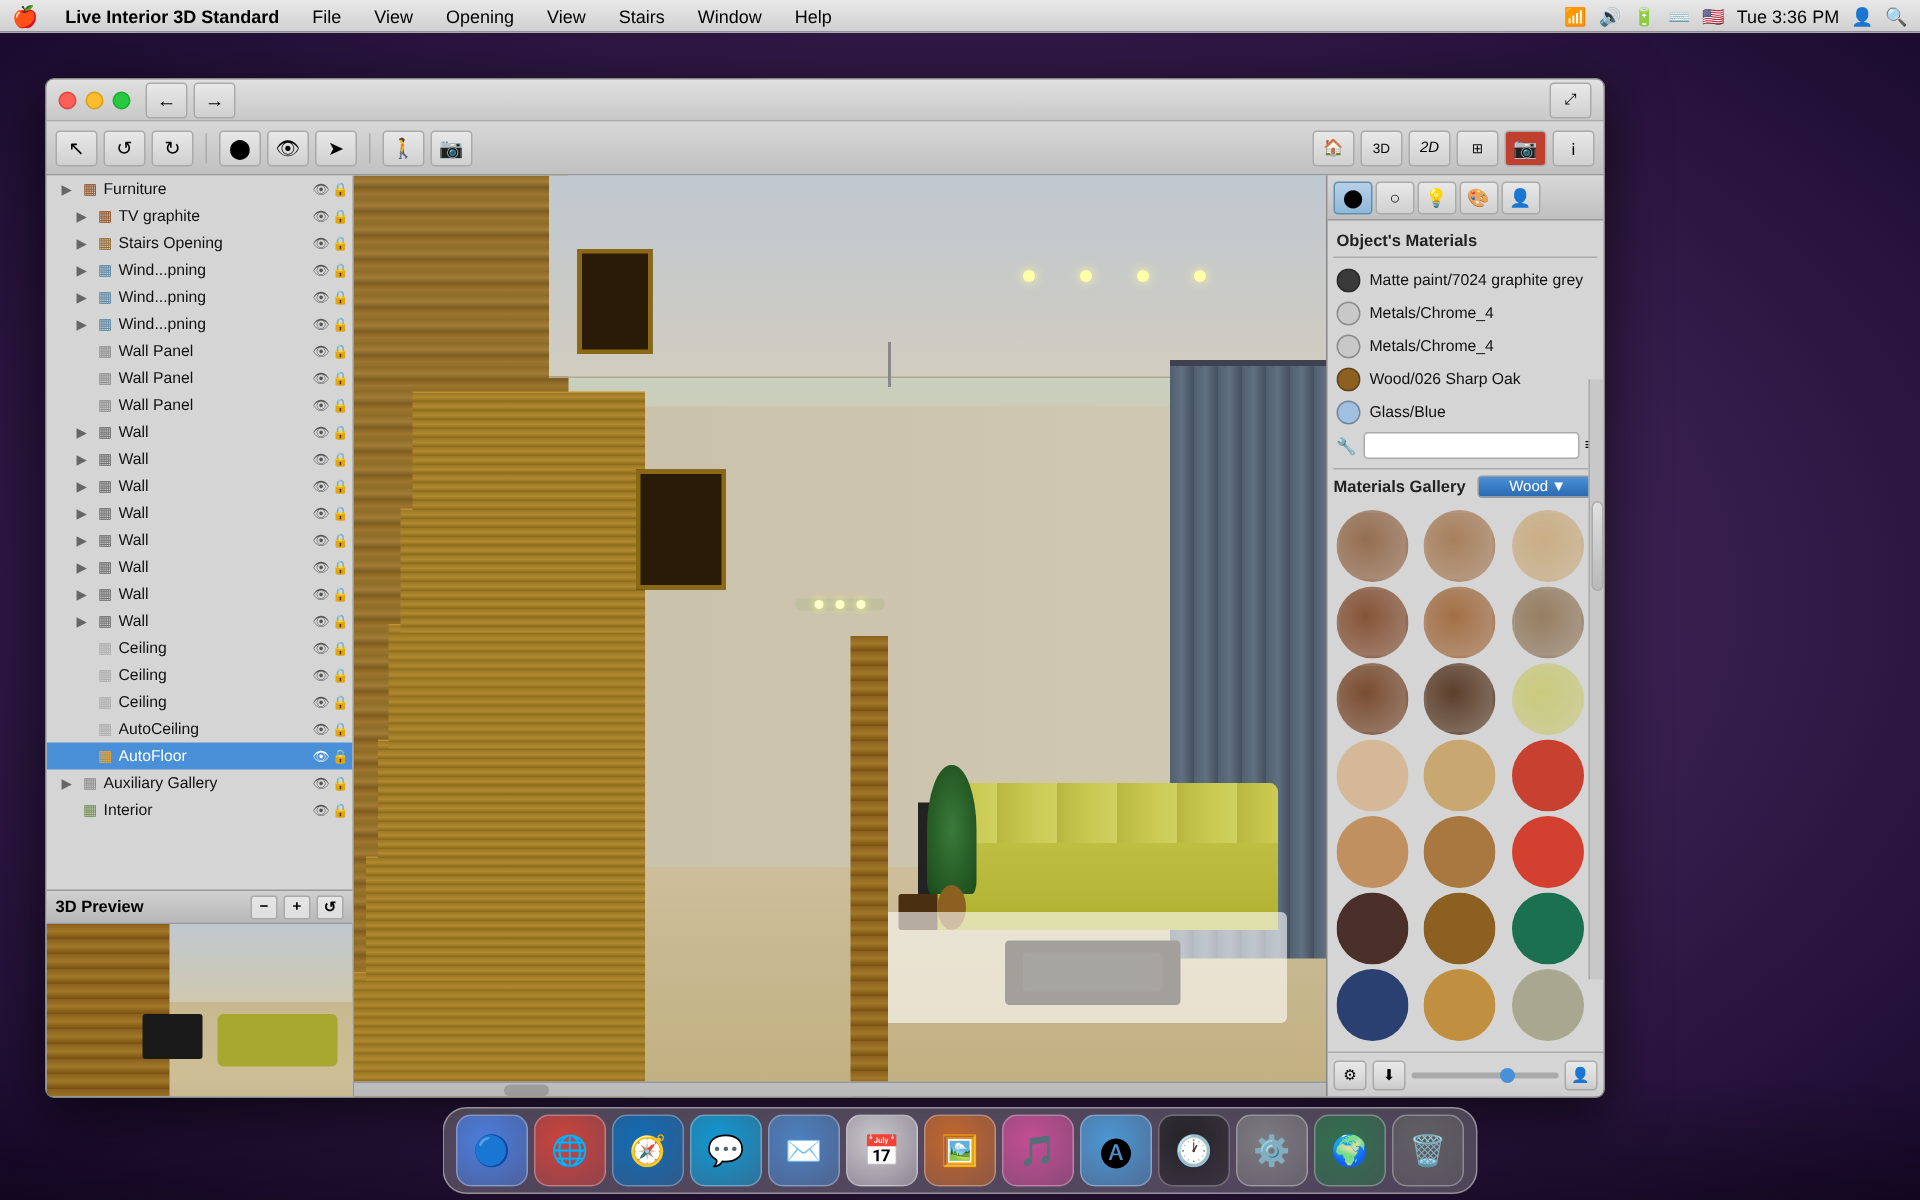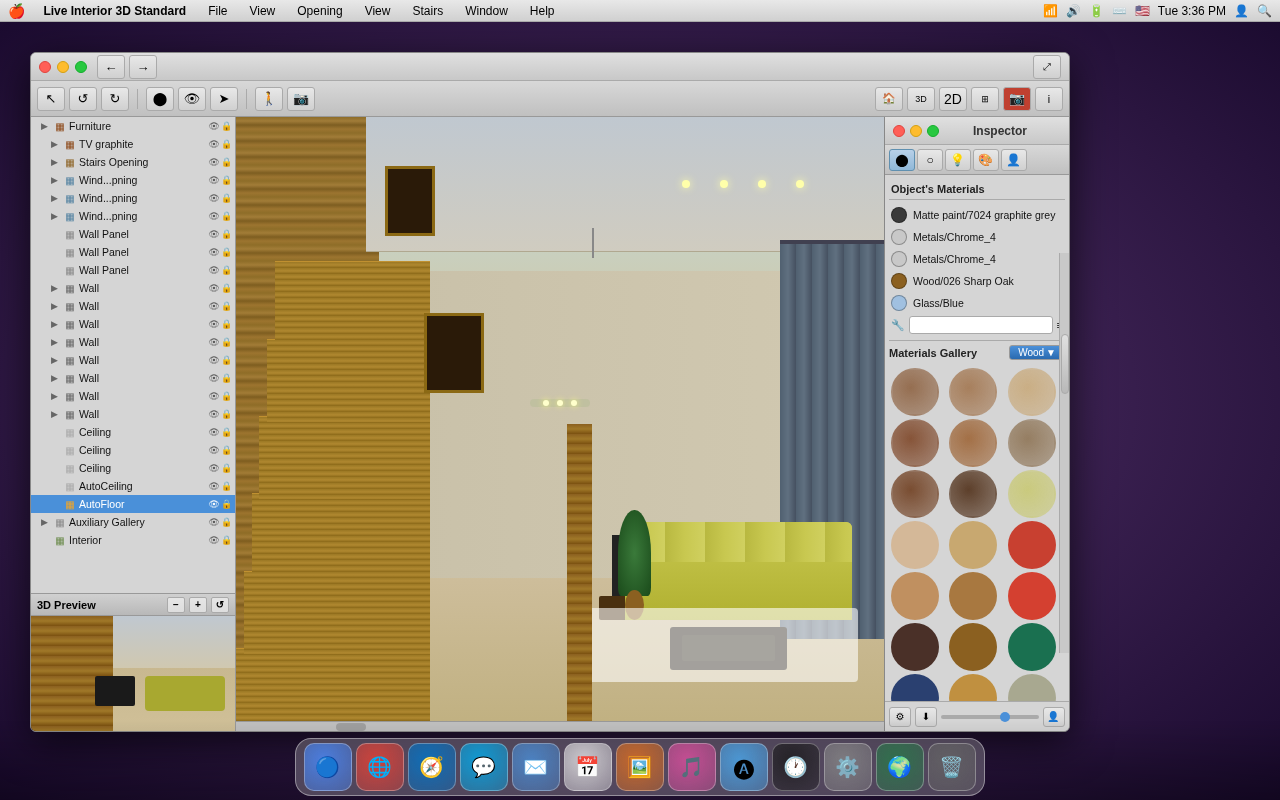--- a/index.html
+++ b/index.html
@@ -388,21 +388,21 @@
       margin-bottom: 6px;
     }
     .gallery-title {
       font-size: 11px;
       font-weight: 700;
       color: #222;
     }
     .gallery-dropdown {
       margin-left: auto;
       font-size: 10px;
-      padding: 1px 8px;
+      padding: 1px 20px;
       border: 1px solid #999;
       border-radius: 3px;
       background: linear-gradient(to bottom, #4a90d9, #2a6ab0);
       color: white;
       cursor: pointer;
       display: flex;
       align-items: center;
       gap: 2px;
     }
 
@@ -580,21 +580,21 @@
       <div class="toolbar-sep"></div>
       <div class="toolbar-btn" title="Circle">⬤</div>
       <div class="toolbar-btn" title="Eye">👁</div>
       <div class="toolbar-btn" title="Arrow">➤</div>
       <div class="toolbar-sep"></div>
       <div class="toolbar-btn" title="Person">🚶</div>
       <div class="toolbar-btn" title="Camera">📷</div>
       <div style="margin-left:auto; display:flex; gap:4px;">
         <div class="toolbar-btn" title="Home" style="font-size:11px;">🏠</div>
         <div class="toolbar-btn" title="3D View" style="font-size:9px;">3D</div>
-        <div class="toolbar-btn" style="font-size:14px;">2D</div>
+        <div class="toolbar-btn" style="font-size:10px;font-style:italic;">2D</div>
         <div class="toolbar-btn" style="font-size:9px;">⊞</div>
         <div class="toolbar-btn" style="background:#c04030;color:white;" title="Camera">📷</div>
         <div class="toolbar-btn" title="Info" style="font-size:11px;">ℹ</div>
       </div>
     </div>
 
     <div class="content-area">
 
       <div class="left-panel">
 
@@ -900,28 +900,20 @@
           <div style="position:absolute;bottom:8%;right:4%;width:42%;height:12%;background:rgba(255,255,255,0.6);border-radius:4px;"></div>
 
           <div style="position:absolute;bottom:0;right:45%;width:4%;height:50%;background:repeating-linear-gradient(180deg,#8B6020 0px,#a07828 5px,#7a5010 10px);"></div>
         </div>
         <div class="view-scrollbar">
           <div style="width:30px;height:8px;background:#a0a0a0;border-radius:4px;margin-left:100px;cursor:pointer;"></div>
         </div>
       </div>
 
       <div class="inspector-panel">
-        <div class="inspector-titlebar">
-          <div class="inspector-traffic-lights">
-            <div class="traffic-light tl-close"></div>
-            <div class="traffic-light tl-min"></div>
-            <div class="traffic-light tl-max"></div>
-          </div>
-          <div class="inspector-title">Inspector</div>
-        </div>
 
         <div class="inspector-toolbar">
           <div class="insp-tab active" title="Materials">⬤</div>
           <div class="insp-tab" title="Properties">○</div>
           <div class="insp-tab" title="Light">💡</div>
           <div class="insp-tab" title="Paint">🎨</div>
           <div class="insp-tab" title="Person">👤</div>
         </div>
 
         <div class="inspector-content">

